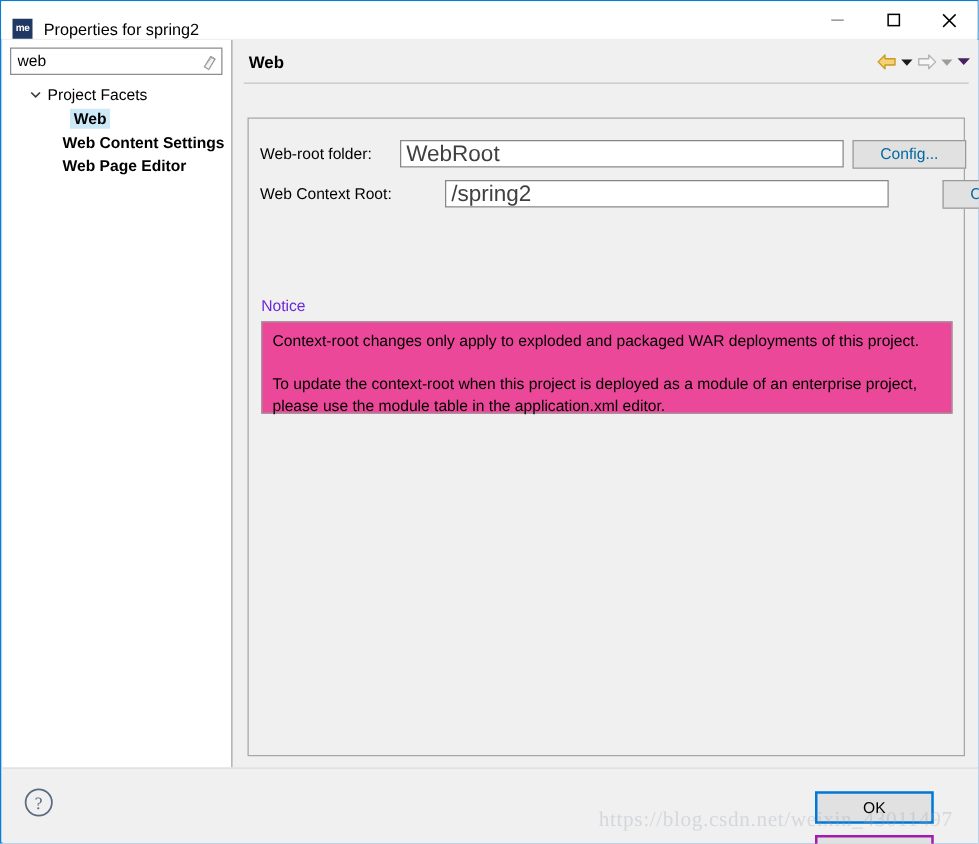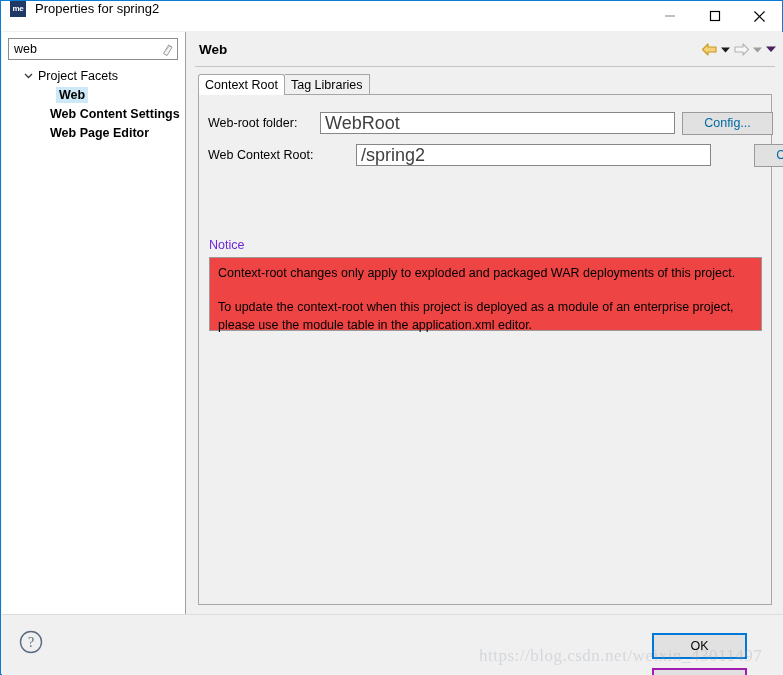--- a/index.html
+++ b/index.html
@@ -26,21 +26,21 @@
   }
 
   
   #titlebar {
     position: absolute;
     left: 0; top: 0;
     width: 781px;
     height: 30px;
     background: #ffffff;
     display: flex;
-    align-items: flex-start;
+    align-items: flex-end;
   }
   #app-icon {
     width: 16px; height: 16px;
     margin-left: 9px;
     background: #1f3864;
     color: #ffffff;
     font-size: 8px;
     font-weight: bold;
     line-height: 16px;
     text-align: center;
@@ -263,21 +263,21 @@
     position: absolute;
     left: 10px; top: 143px;
     font-size: 12.5px;
     color: #6d28d9;
   }
   #notice-box {
     position: absolute;
     left: 10px; top: 162px;
     width: 553px;
     height: 74px;
-    background: #ef4444;
+    background: #ec4899;
     border: 1px solid #9a9a9a;
     box-sizing: border-box;
     padding: 6px 8px;
     font-size: 12.5px;
     line-height: 18px;
     color: #000;
   }
   #notice-box p { margin: 0; }
   #notice-box p.gap { margin-top: 16px; }
 
@@ -426,24 +426,20 @@
         </span>
         <span class="nav-item">
           <svg width="12" height="10" viewBox="0 0 12 10">
               <polygon points="1,2.5 11,2.5 6,8" fill="#4b2060"></polygon>
             </svg>
         </span>
       </div>
     </div>
     <div id="header-rule"></div>
 
-    <div id="tabs">
-      <div class="tab active">Context Root</div>
-      <div class="tab inactive">Tag Libraries</div>
-    </div>
 
     <div id="content-box">
 
       <div class="form-row" style="top:16px;">
         <span class="form-label" style="width:112px;">Web-root folder:</span>
         <input class="text-field" style="width: 355px;" type="text" value="WebRoot">
         <button class="config-btn" style="margin-left:7px;">Config...</button>
       </div>
 
       <div class="form-row" style="top:48px;gap:36px;">

